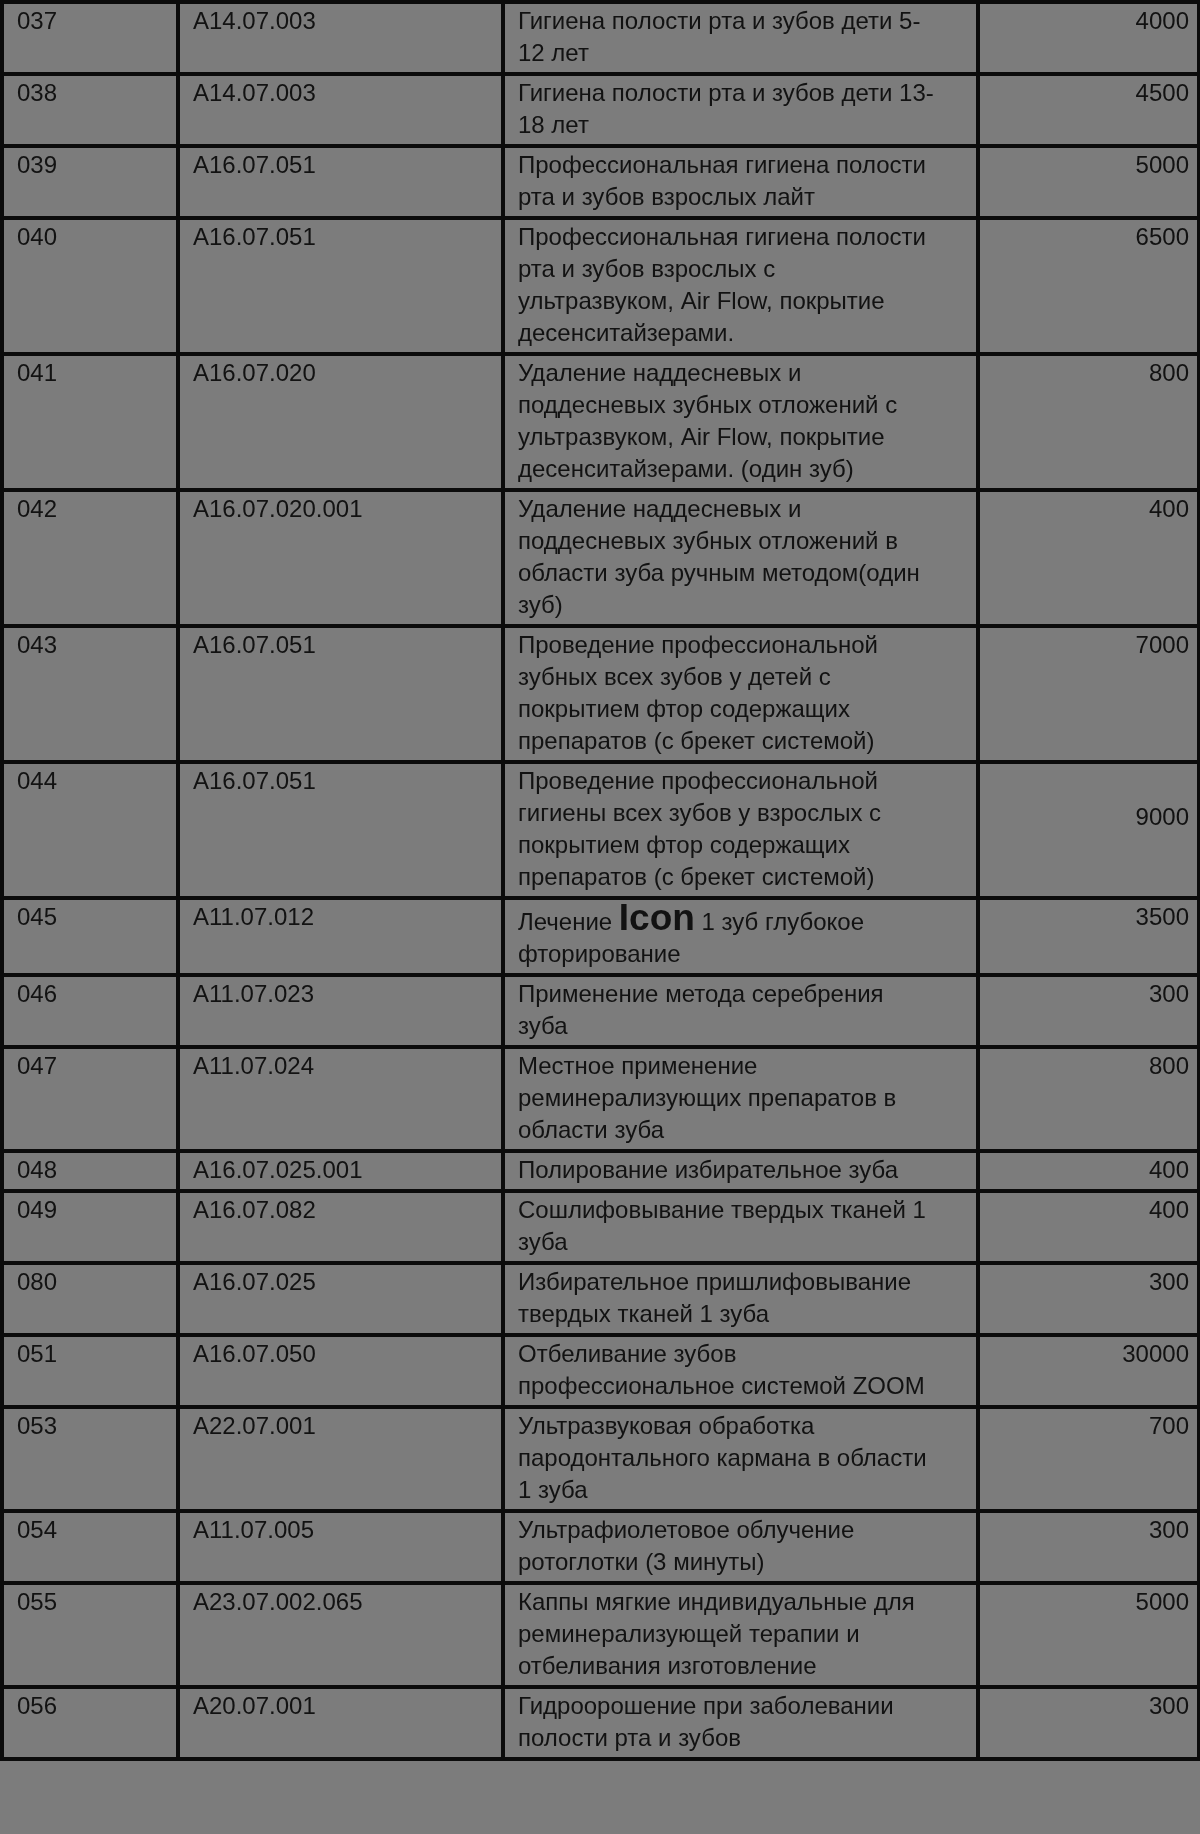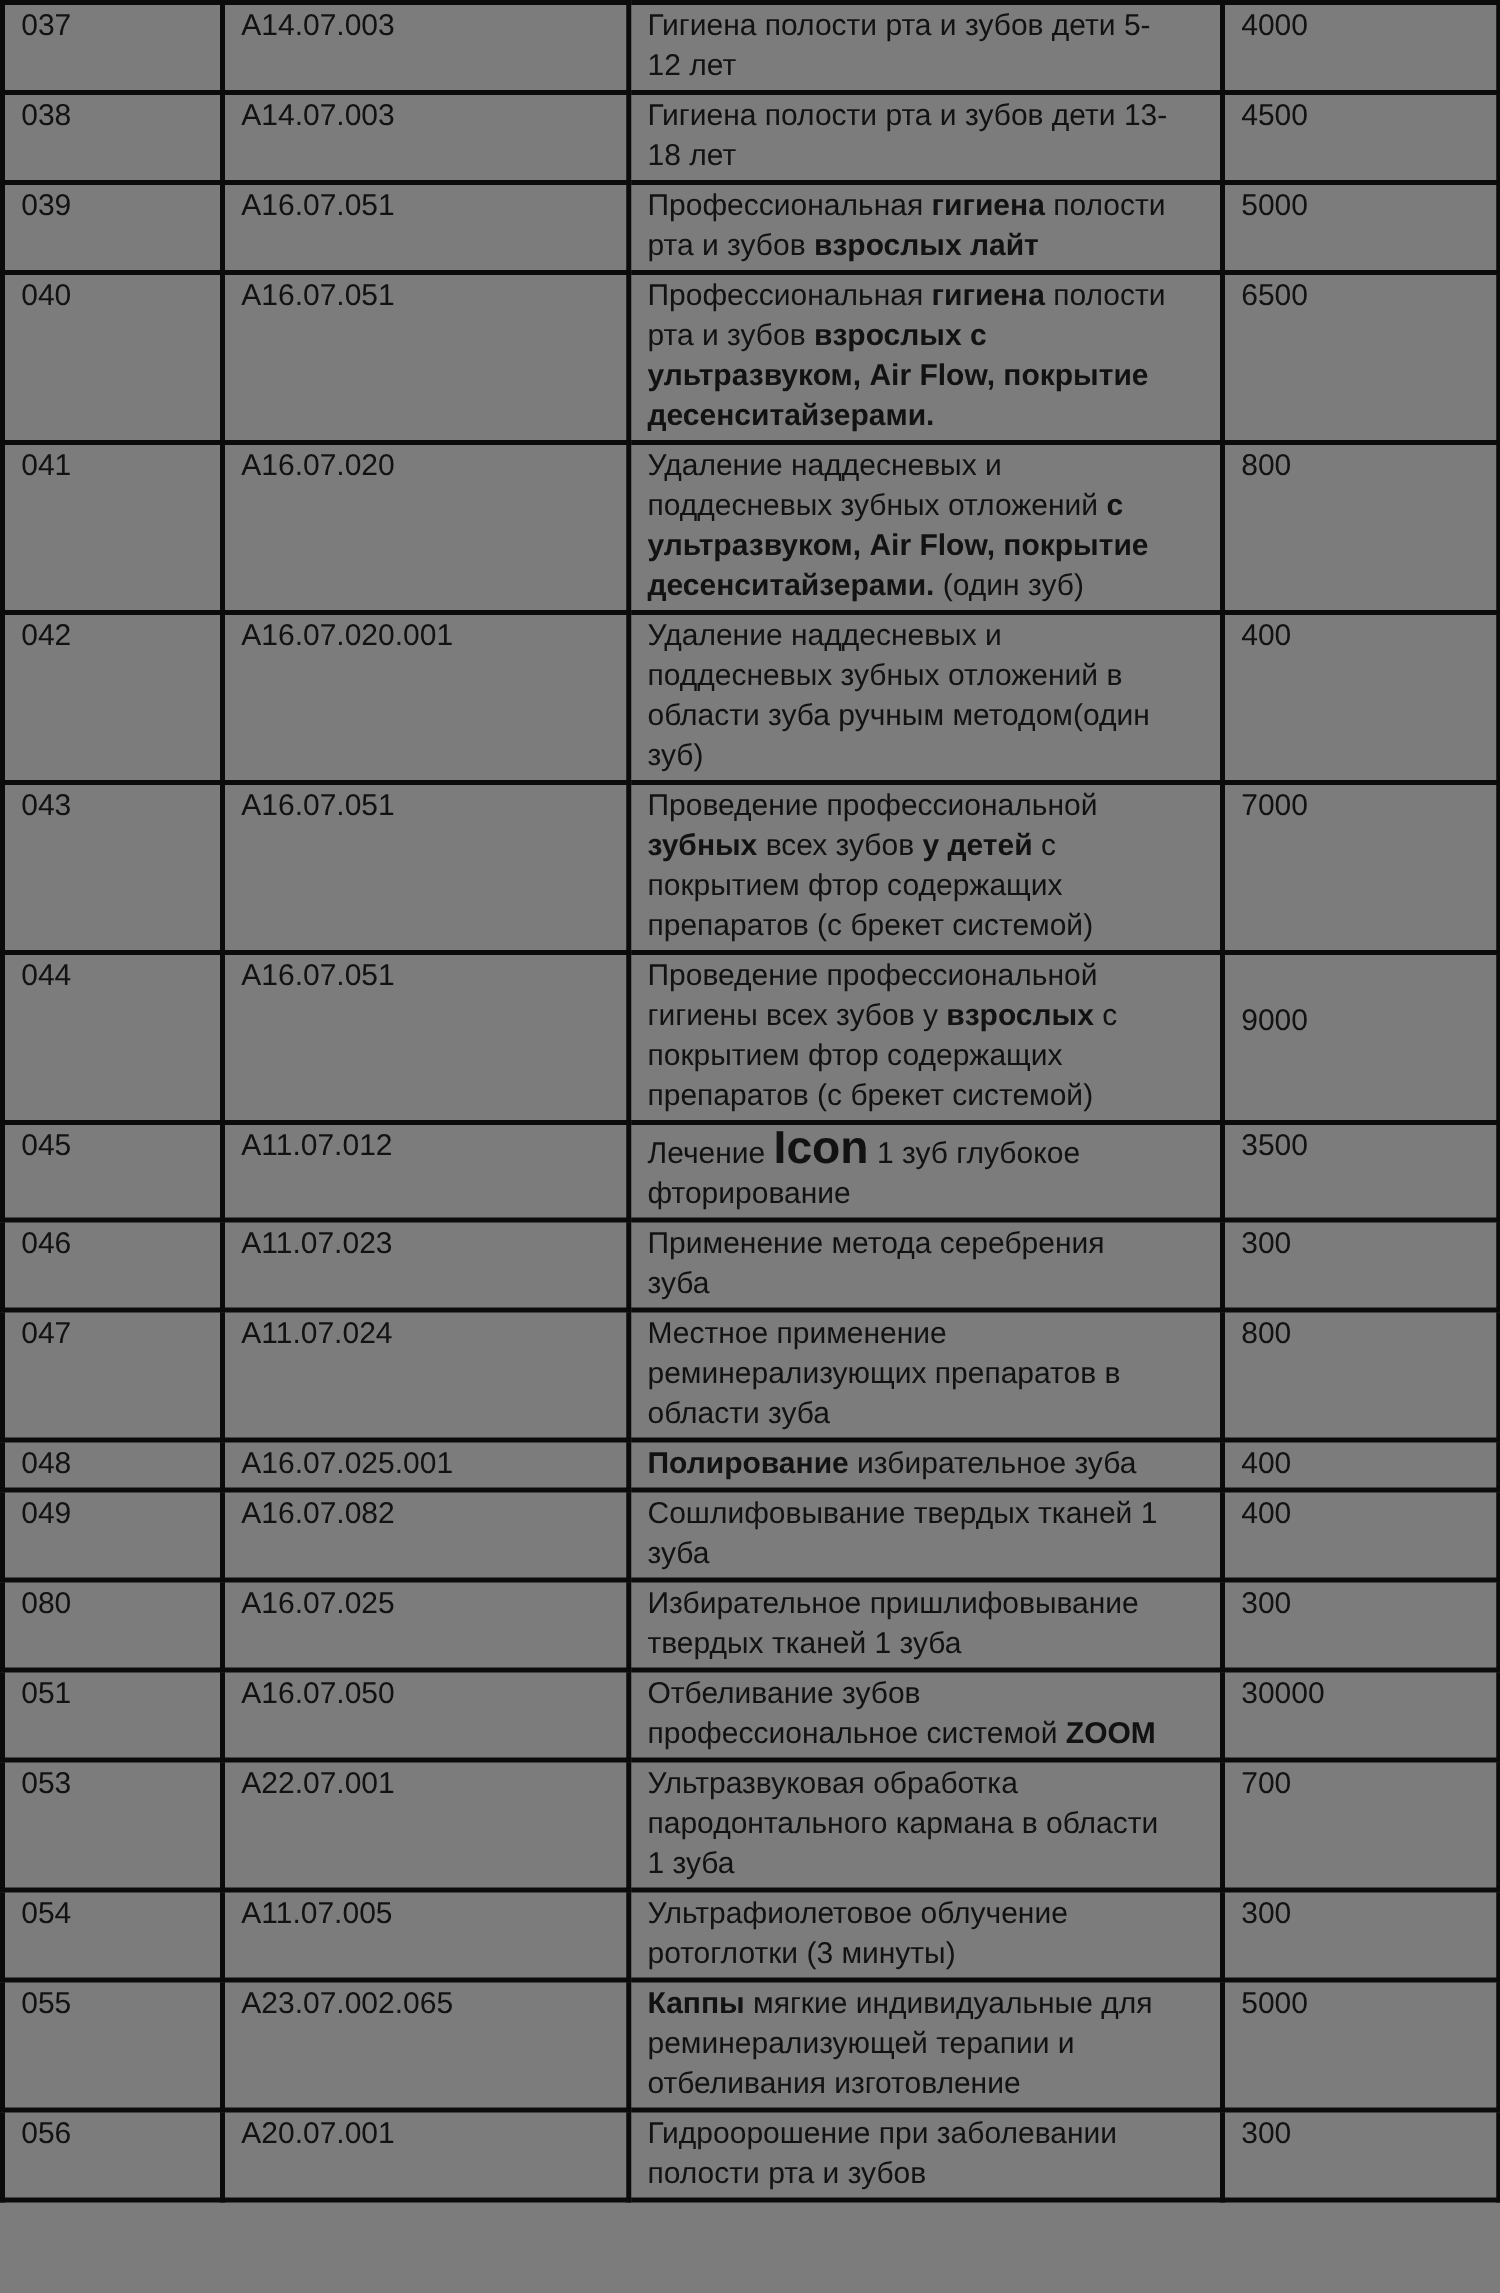--- a/index.html
+++ b/index.html
@@ -28,22 +28,22 @@
     vertical-align: top;
     color: var(--text);
     font-size: 24px;
     line-height: 32px;
     padding: 1px 8px 3px 13px;
     overflow: hidden;
   }
   .num-cell   { }
   .code-cell  { }
   .desc-cell  { white-space: pre-wrap; padding-right: 6px; }
-  .price-cell { text-align: left; padding-right: 11px; padding-left: 4px; }
-  .b   { font-weight: bold; }
+  .price-cell { text-align: right; padding-right: 11px; padding-left: 4px; }
+  .b   { font-weight: normal; }
   .big { font-weight: bold; font-size: 37px; line-height: 34px; }
   
   tr[data-row="044"] .price-cell { padding-top: 37px; }
 </style>
 </head>
 <body>
 
 <div>
   <table class="price-table">
     <colgroup>

